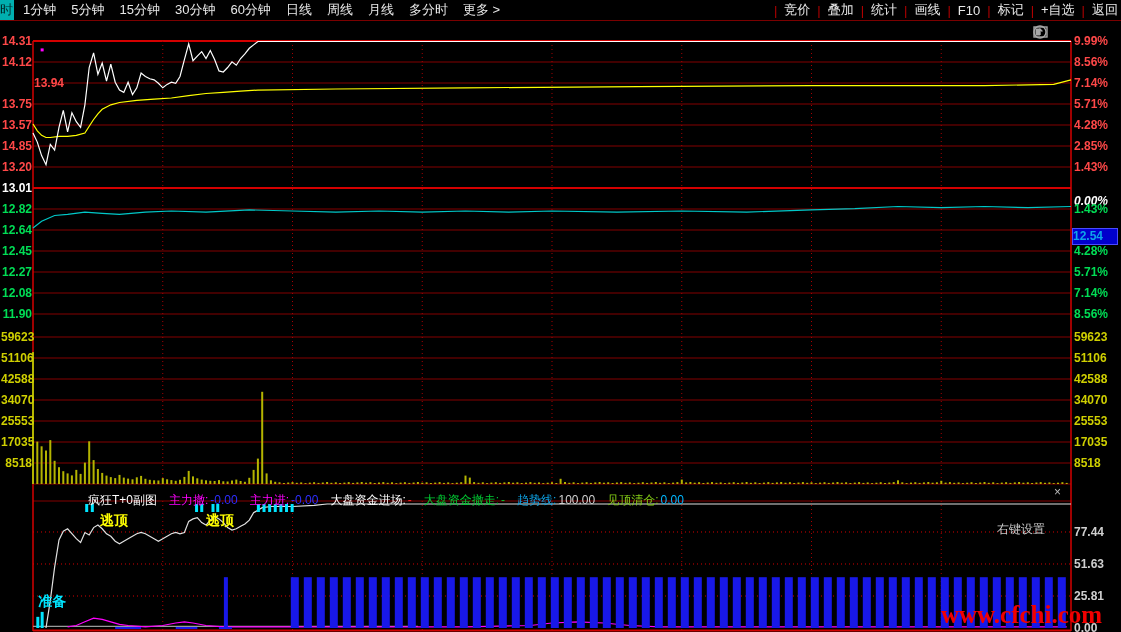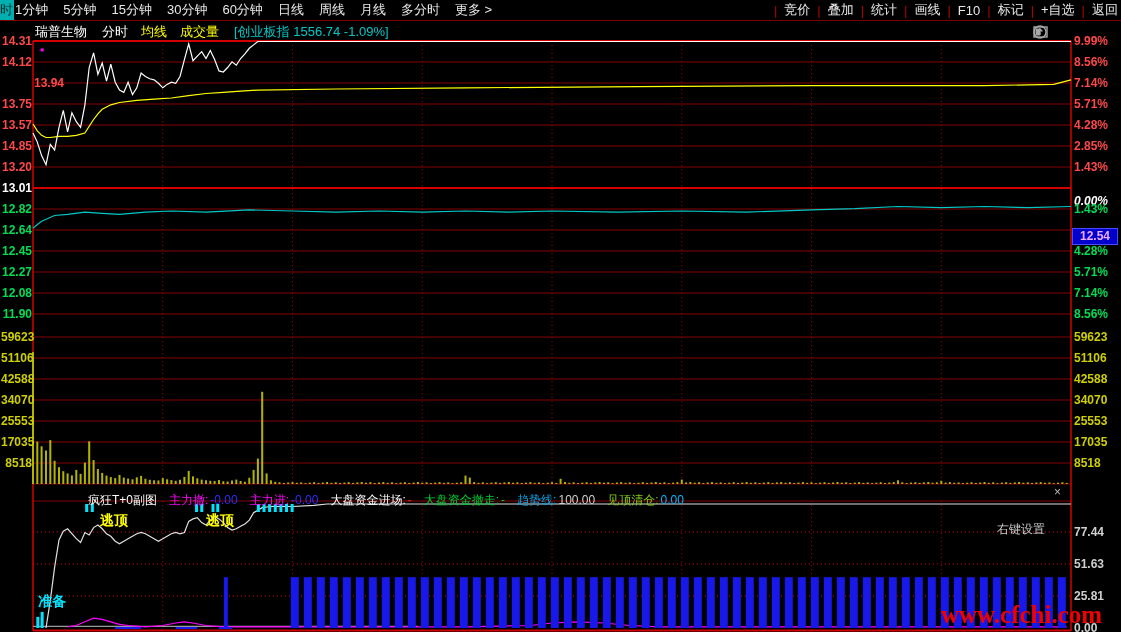--- a/index.html
+++ b/index.html
@@ -3,21 +3,21 @@
 <meta charset="utf-8">
 <style>
   html,body{margin:0;padding:0;background:#000;}
   #app{position:relative;width:1121px;height:632px;background:#000;overflow:hidden;
        font-family:"Liberation Sans",sans-serif;-webkit-font-smoothing:none;}
   
   #menubar{position:absolute;top:0;left:0;width:1121px;height:21px;display:flex;align-items:center;
            color:#e8e8e8;font-size:13px;border-bottom:1px solid #7a0000;box-sizing:border-box;}
   #menusel{width:14px;height:20px;background:#00afaf;color:#002828;overflow:hidden;flex:none;
            display:flex;align-items:center;justify-content:flex-start;}
-  #menuleft{display:flex;gap:15px;padding-left:1px;white-space:nowrap;}
+  #menuleft{display:flex;gap:15px;padding-left:9px;white-space:nowrap;}
   #menuspacer{flex:1;}
   #menuright{display:flex;align-items:center;padding-right:3px;white-space:nowrap;}
   #menuright .sep{color:#b40000;margin:0 7px;font-style:normal;}
   .mitem{cursor:default;}
   
   #chartheader{position:absolute;top:23px;left:35px;height:17px;display:flex;align-items:center;
                font-size:13px;color:#fff;gap:15px;white-space:nowrap;}
   #tabs{display:flex;gap:13px;}
   #hdricons{position:absolute;top:25px;left:1033px;display:flex;gap:9px;}
   
@@ -28,21 +28,21 @@
   .vol{color:#cfcf00}.sub{color:#cfcfcf}
   
   #subheader{position:absolute;top:485px;left:88px;height:30px;display:flex;align-items:center;
              gap:12px;font-size:12px;white-space:nowrap;}
   #subtitle{color:#ffffff;}
   .fld .fl{margin-right:2px;}
   #setright{position:absolute;top:486px;left:997px;color:#cccccc;font-size:12px;margin-top:35px;}
   #closebtn{position:absolute;top:485px;left:1054px;color:#bbbbbb;font-size:12px;}
   
   #pricebox{position:absolute;top:228px;left:1072px;width:44px;height:15px;background:#0000cc;
-            border:1px solid #4a4aff;color:#f0abfc;font-size:12px;font-weight:700;text-align:center;
+            border:1px solid #4a4aff;color:#0ea5e9;font-size:12px;font-weight:700;text-align:left;
             line-height:15px;}
   
   #watermark{position:absolute;left:941px;top:601px;color:#f20000;font-size:25px;font-weight:700;
              font-family:"Liberation Serif",serif;letter-spacing:0px;z-index:9;}
   svg{position:absolute;left:0;top:0;}
 </style>
 </head>
 <body>
 
 <div id="app">
@@ -75,29 +75,20 @@
         <span class="mitem">F10</span>
         <i class="sep">|</i>
         <span class="mitem">标记</span>
         <i class="sep">|</i>
         <span class="mitem">+自选</span>
         <i class="sep">|</i>
         <span class="mitem">返回</span>
       </div>
   </div>
 
-  <div id="chartheader">
-    <span>瑞普生物</span>
-    <span id="tabs">
-        <span style="color: rgb(255, 255, 255);">分时</span>
-        <span style="color: rgb(255, 255, 0);">均线</span>
-        <span style="color: rgb(255, 255, 0);">成交量</span>
-      </span>
-    <span id="overlaylbl" style="color: rgb(0, 200, 200);">[创业板指 1556.74 -1.09%]</span>
-  </div>
 
   <div id="hdricons">
     <svg width="14" height="14">
       <circle cx="7" cy="7" r="6" fill="none" stroke="#a8a8a8" stroke-width="1.4"></circle>
       <path d="M7 10 L7 4 M4.6 6.4 L7 4 L9.4 6.4" fill="none" stroke="#a8a8a8" stroke-width="1.4"></path>
     </svg>
     <svg width="15" height="14">
       <rect x="1" y="2" width="13" height="10" fill="none" stroke="#a8a8a8" stroke-width="1.4"></rect>
       <rect x="2.5" y="3.5" width="4.5" height="7" fill="#a8a8a8"></rect>
     </svg>

